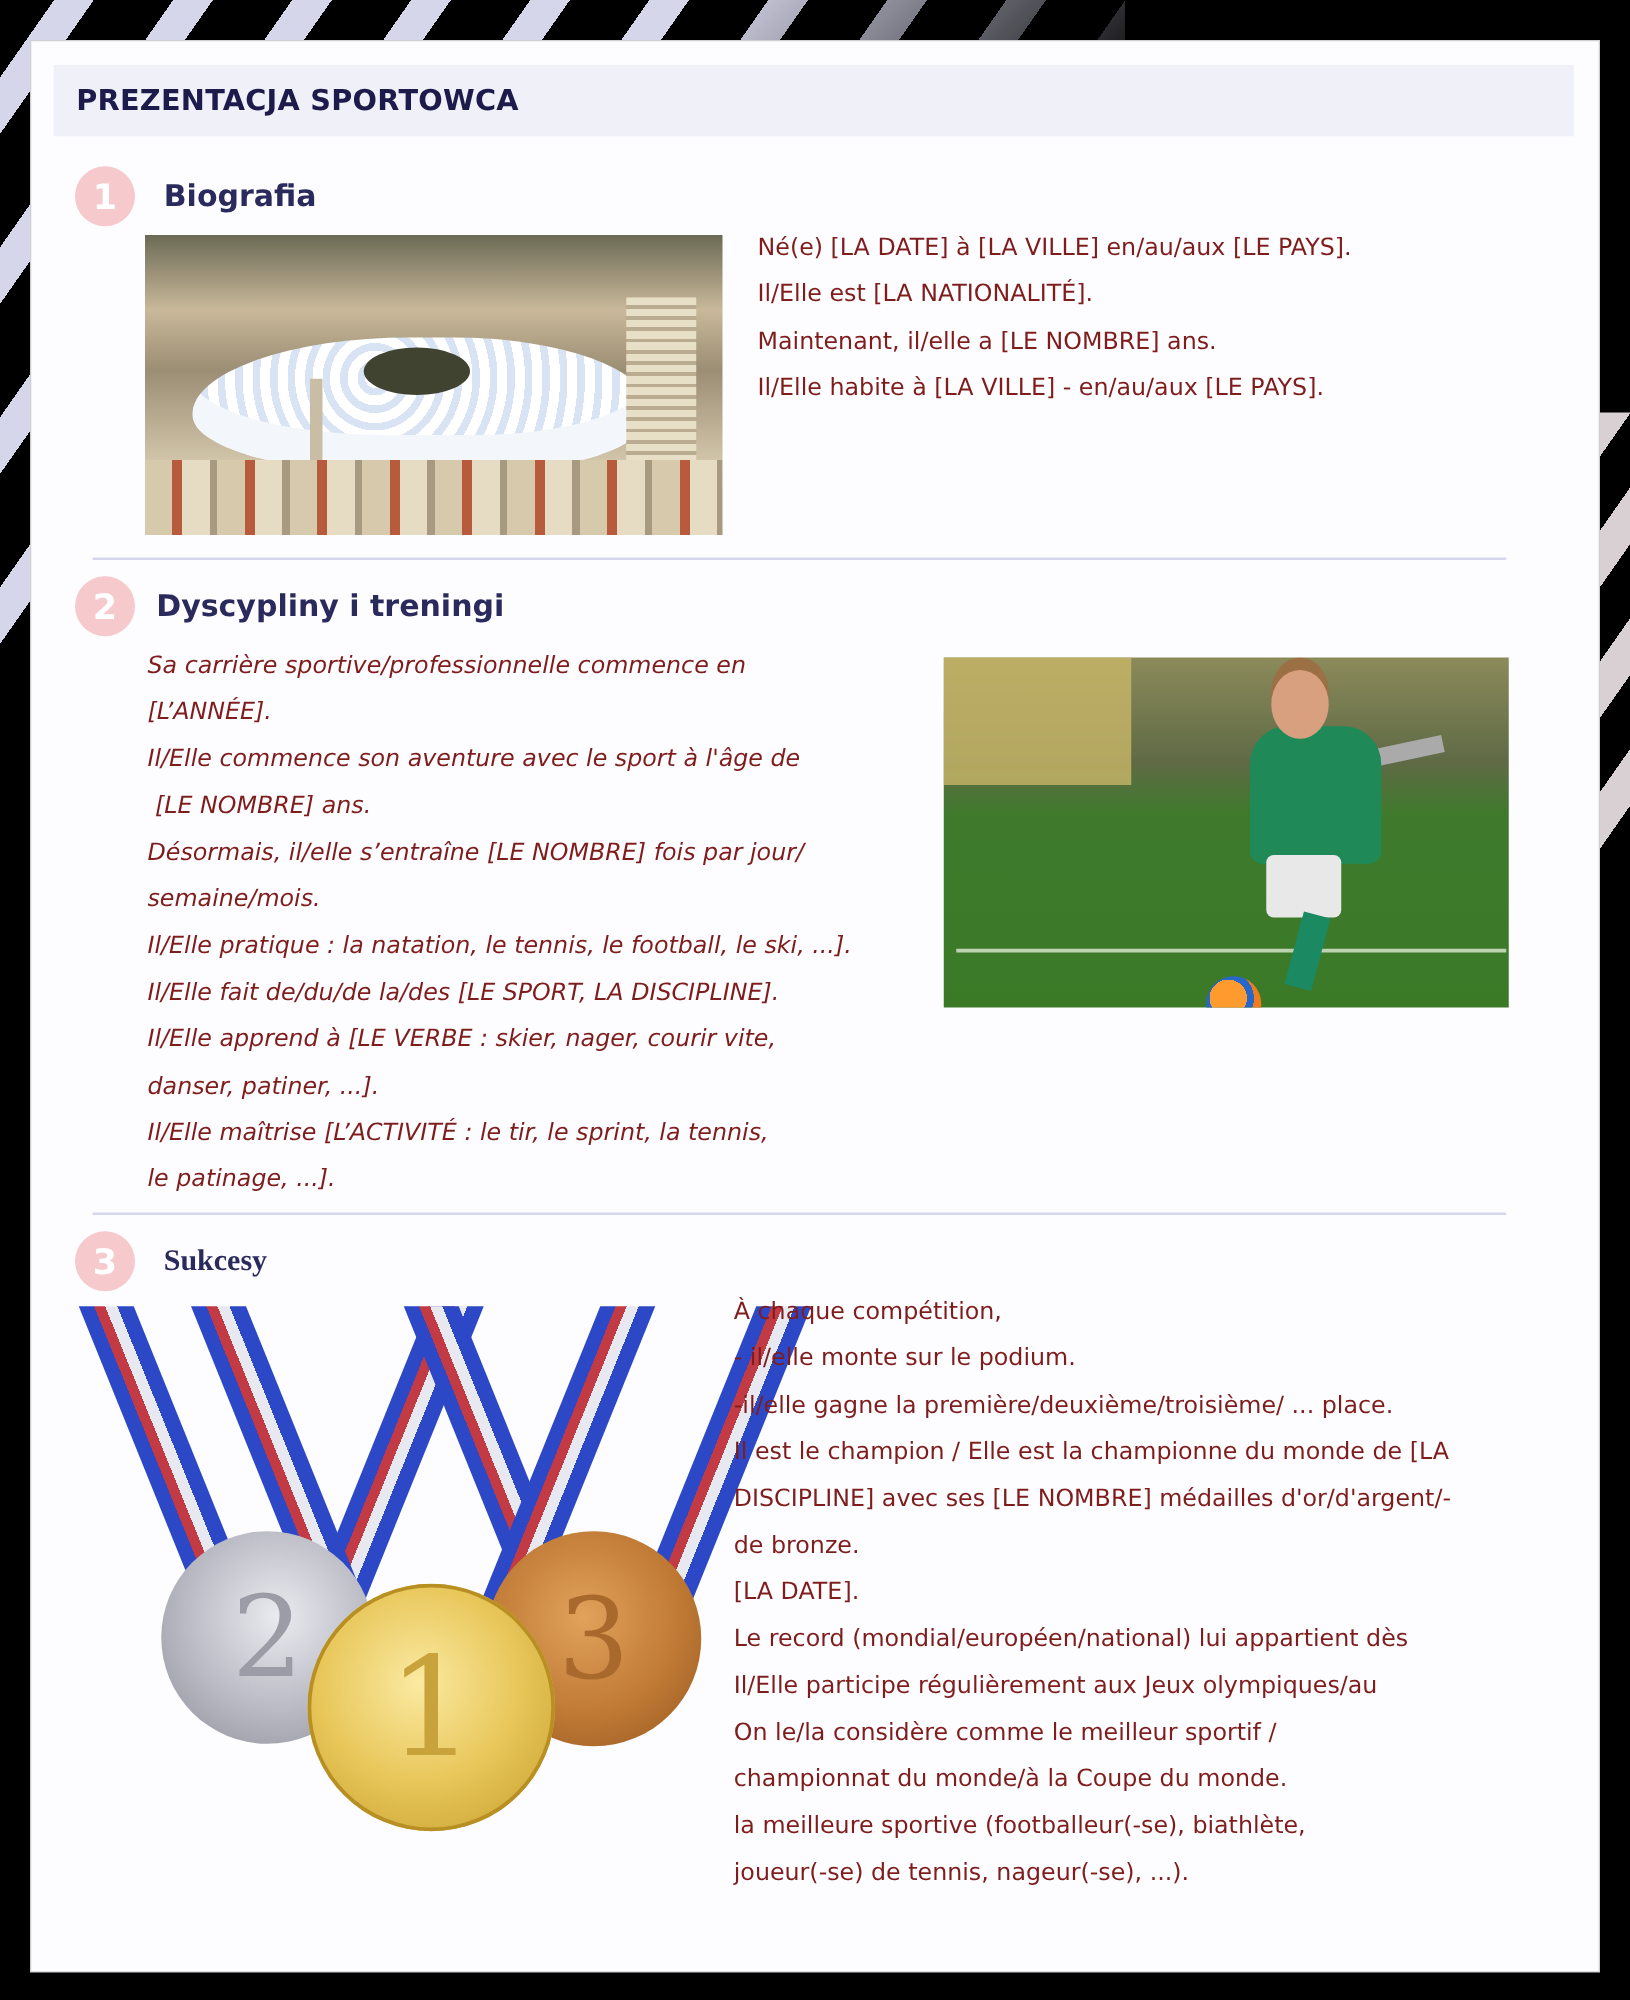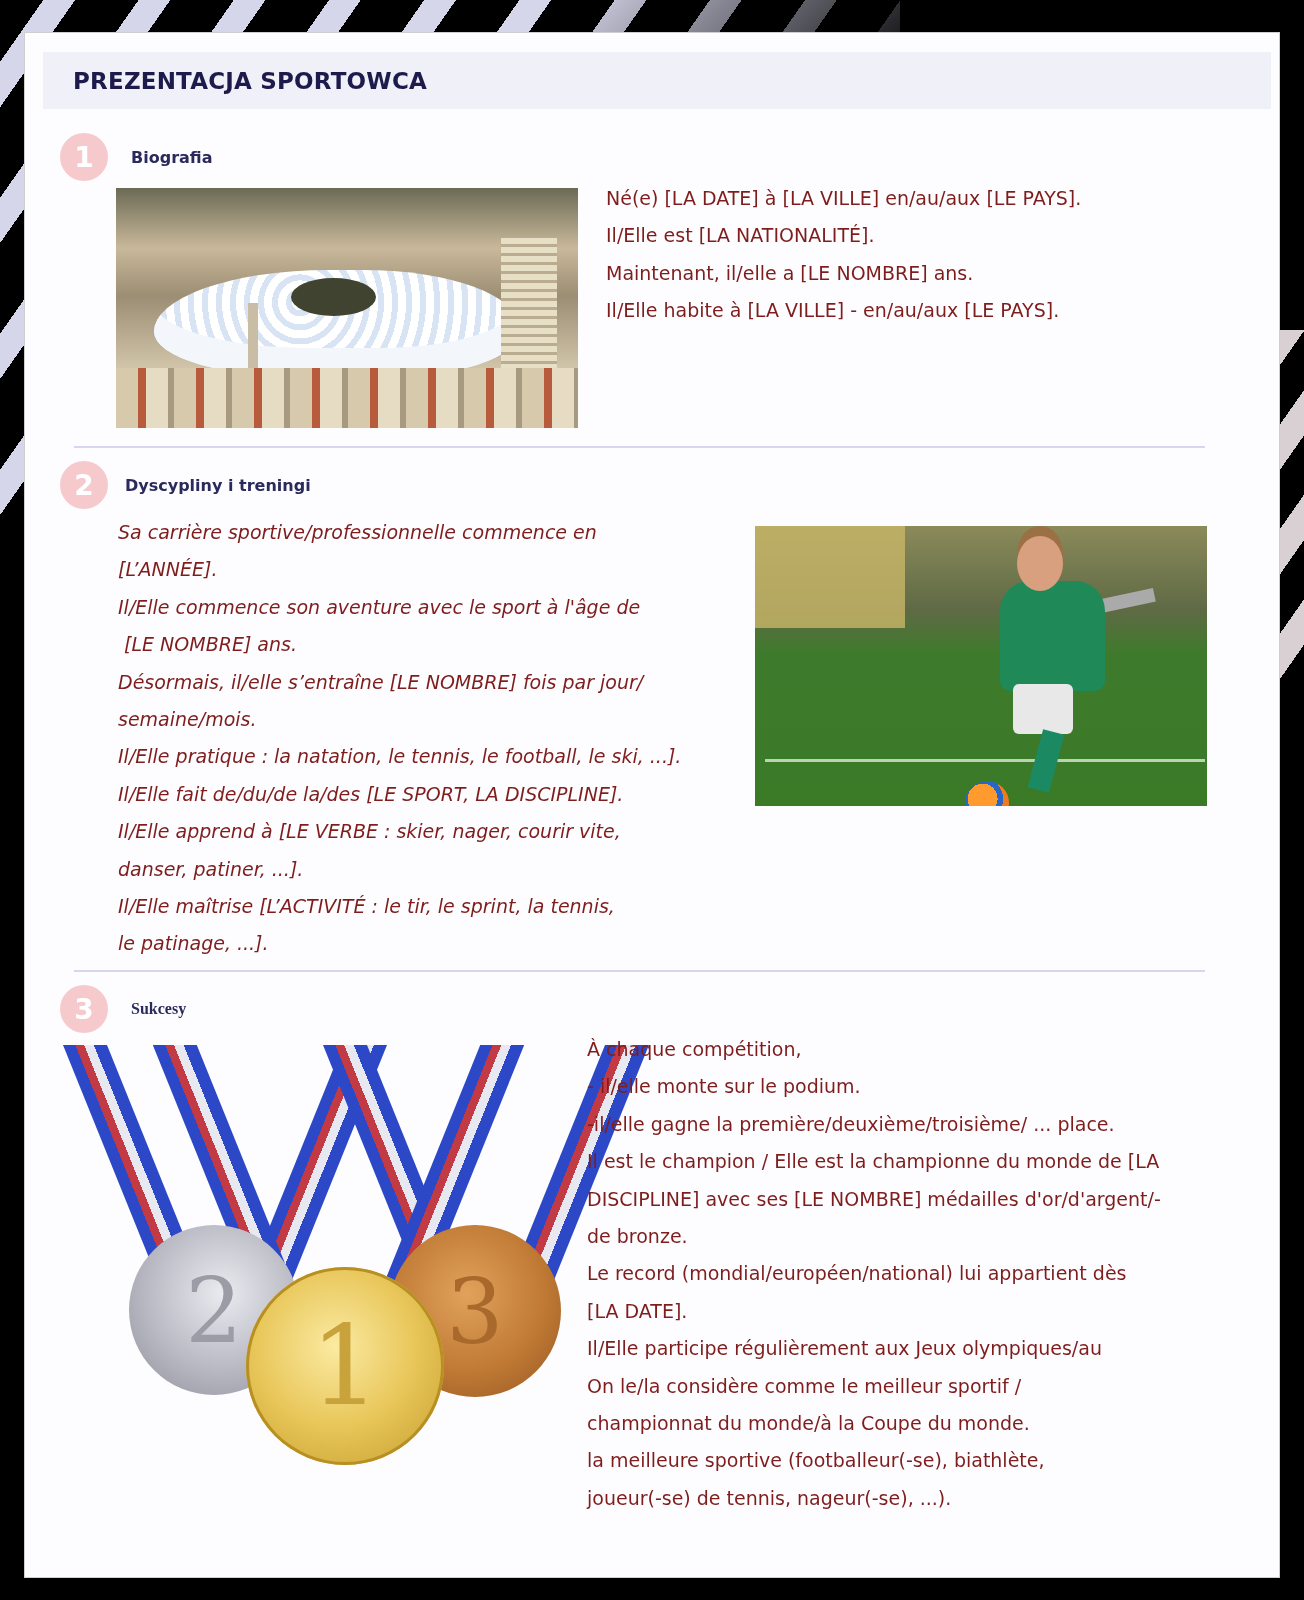--- a/index.html
+++ b/index.html
@@ -17,31 +17,31 @@
     .stripes-r {
       position:absolute; right:0; top:330px; width:40px; height:360px;
       background:repeating-linear-gradient(-55deg, transparent 0 26px, #d8d0d2 26px 52px, transparent 52px 60px);
     }
     .card {
       position:absolute; left:25px; top:33px; width:1254px; height:1544px;
       background:#fdfdff; box-shadow:0 0 0 1px #cfcfcf;
     }
     .header-bar {
       position:absolute; left:18px; top:19px; width:1216px; height:57px;
-      background:#eff0f8; display:flex; align-items:center;padding-left:12px;
+      background:#eff0f8; display:flex; align-items:center;
     }
     .header-title {
       margin-left:18px; font-size:23px; font-weight:bold; color:#1d1b4b; letter-spacing:0.2px;
     }
     .section-head { position:absolute; display:flex; align-items:center; }
     .badge {
       width:48px; height:48px; border-radius:50%; background:#f6cacc; color:#fff;
       font-weight:bold; font-size:28px; display:flex; align-items:center; justify-content:center;
     }
-    .sec-title { font-weight:bold; font-size:16px; color:#2a2a5c; }
+    .sec-title { font-weight:bold; font-size:24px; color:#2a2a5c; }
     .divider { position:absolute; height:2px; background:#d6d7ef; }
     .text-block { position:absolute; color:#7f1d1d; font-size:19px; line-height:37.4px; }
     .text-block div { white-space:nowrap; }
 
     
     .img-stadium {
       position:absolute; left:91px; top:155px; width:462px; height:240px; overflow:hidden;
       background:linear-gradient(180deg,#6b6a55 0%,#c9b89a 25%,#9c8e74 45%,#d9cdb2 80%,#c4b296 100%);
     }
     .img-stadium .roof {
@@ -174,22 +174,22 @@
     <div class="medal m-gold">1</div>
   </div>
 
   <div class="text-block" style="left:562px;top:998px;">
     <div>À chaque compétition,</div>
     <div>- il/elle monte sur le podium.</div>
     <div>-il/elle gagne la première/deuxième/troisième/ ... place.</div>
     <div>Il est le champion / Elle est la championne du monde de [LA</div>
     <div>DISCIPLINE] avec ses [LE NOMBRE] médailles d'or/d'argent/-</div>
     <div>de bronze.</div>
+    <div>[LA DATE].</div>
     <div>Le record (mondial/européen/national) lui appartient dès</div>
-    <div>[LA DATE].</div>
     <div>Il/Elle participe régulièrement aux Jeux olympiques/au</div>
     <div>On le/la considère comme le meilleur sportif /</div>
     <div>championnat du monde/à la Coupe du monde.</div>
     <div>la meilleure sportive (footballeur(-se), biathlète,</div>
     <div>joueur(-se) de tennis, nageur(-se), ...).</div>
   </div>
 
 </div>
 
 </body></html>

